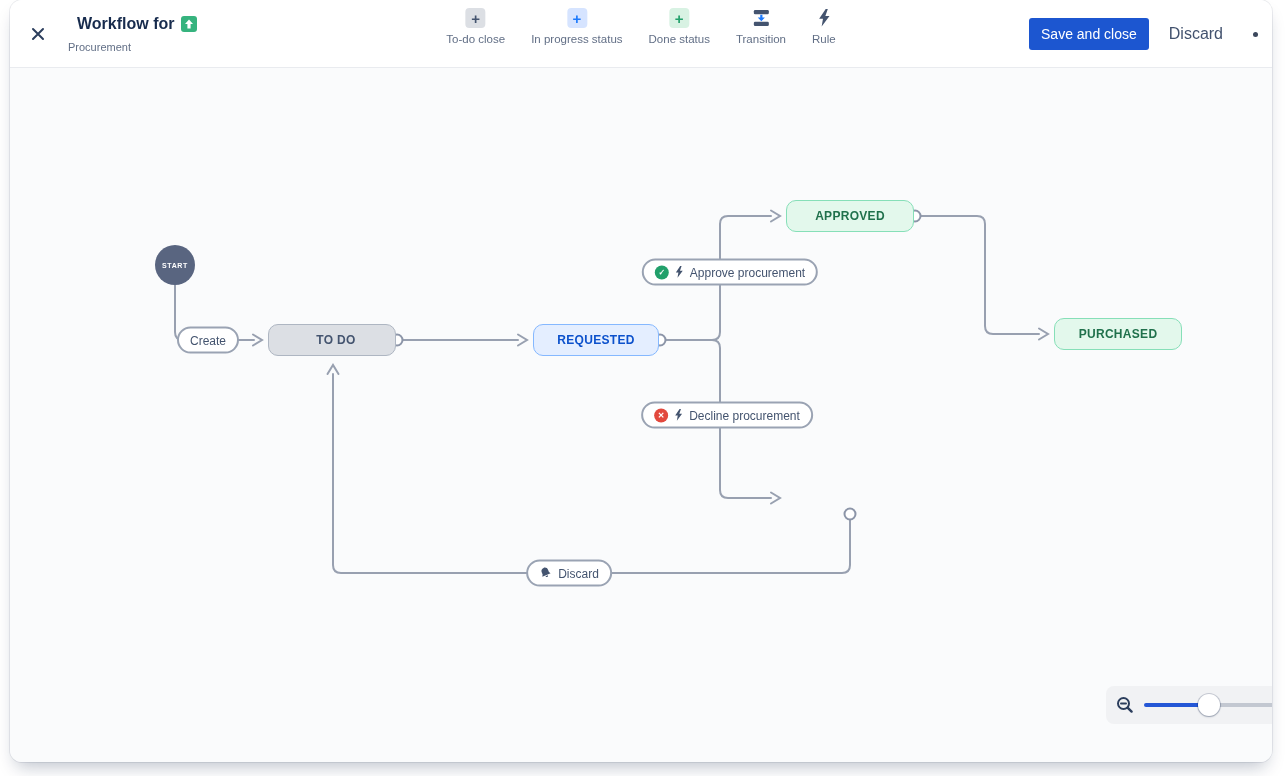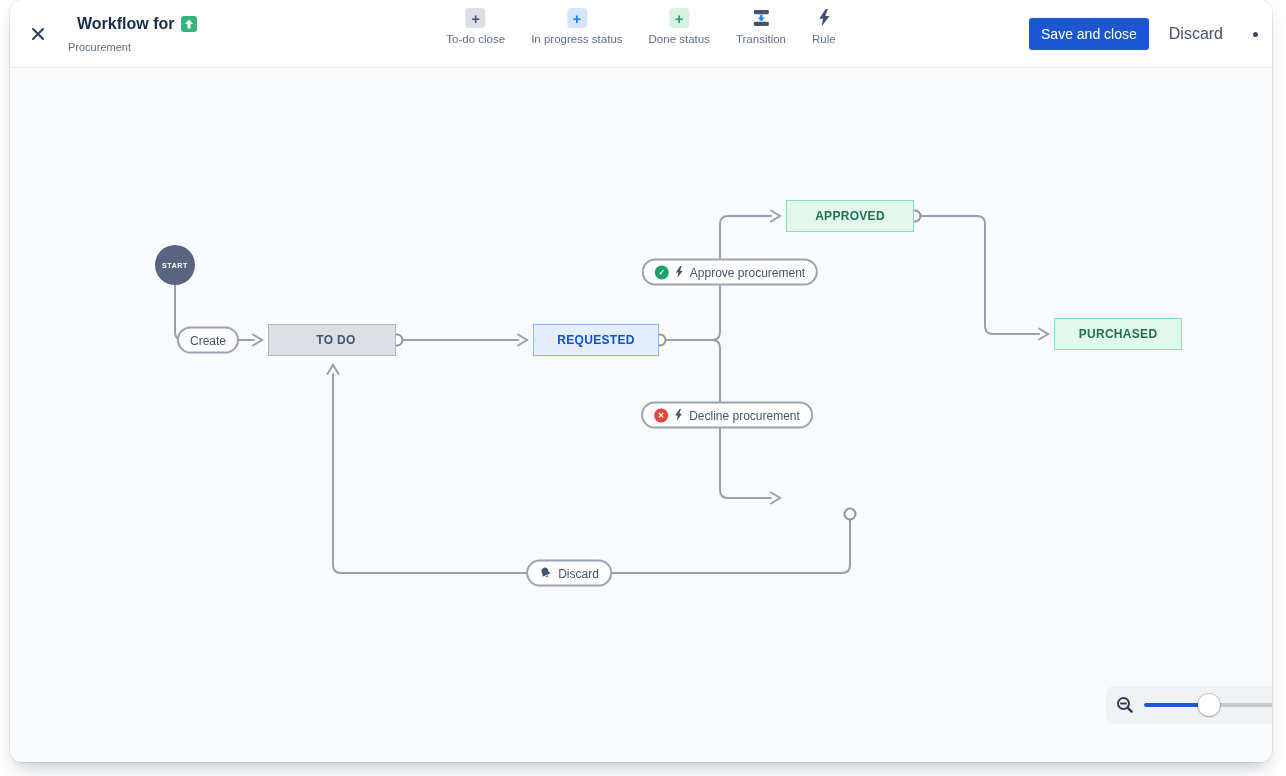--- a/index.html
+++ b/index.html
@@ -61,21 +61,21 @@
   .canvas { position:absolute; left:0; top:69px; width:1262px; height:693px; background:#FAFBFC; overflow:hidden; }
   .edges { position:absolute; left:0; top:0; }
 
   .start-node {
     position:absolute; left:145px; top:176px; width:40px; height:40px; border-radius:50%;
     background:#596580; color:#fff; font-size:7px; font-weight:700; letter-spacing:.6px;
     display:flex; align-items:center; justify-content:center; cursor:pointer;
   }
 
   .status-node {
-    position:absolute; width:128px; height:32px; border-radius:0;
+    position:absolute; width:128px; height:32px; border-radius:10px;
     display:flex; align-items:center; justify-content:center;
     font-size:12px; font-weight:700; letter-spacing:.3px; cursor:pointer;
   }
   .status-node.todo       { background:#DCDFE4; border:1px solid #AEB6C2; color:#44546F; }
   .status-node.inprogress { background:#E4EEFF; border:1px solid #85B8FF; color:#0C51CC; width:126px; }
   .status-node.done       { background:#E3F8EC; border:1px solid #86DFB8; color:#20714C; }
 
   .transition-pill {
     position:absolute; transform:translate(-50%,-50%);
     height:27px; padding:0 11px; background:#fff; border:2px solid #9AA3B3; border-radius:14px;

